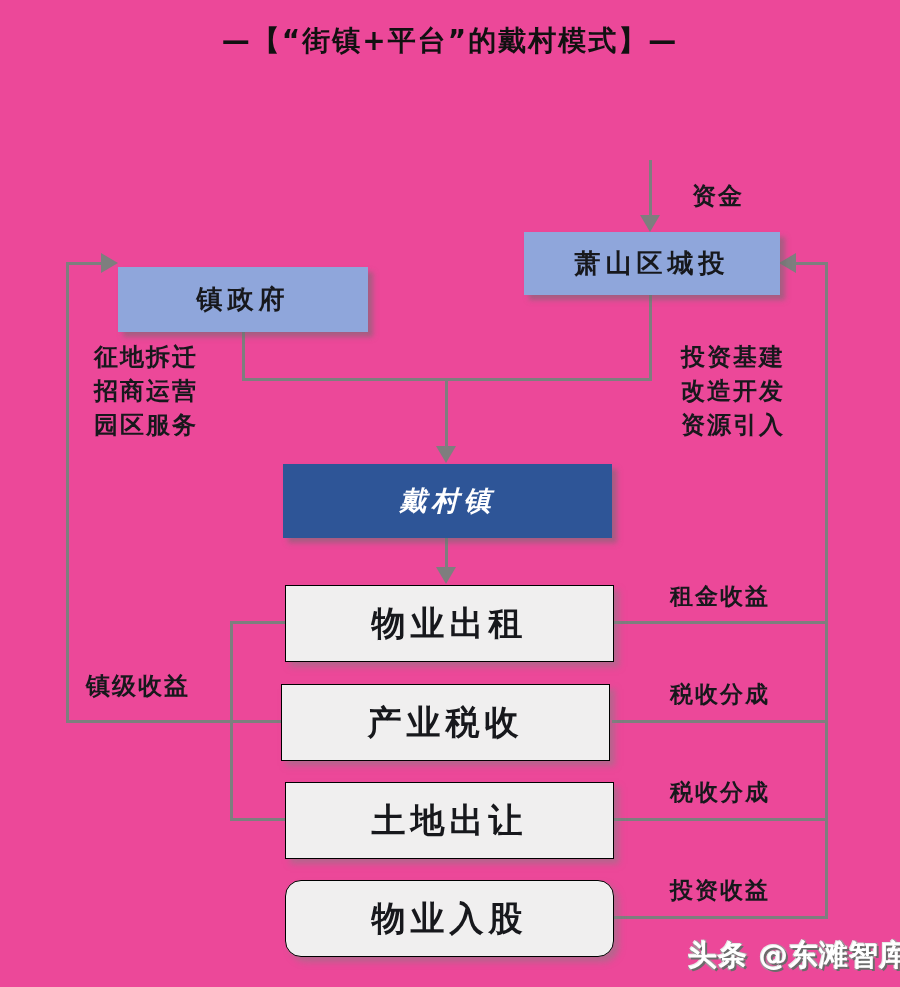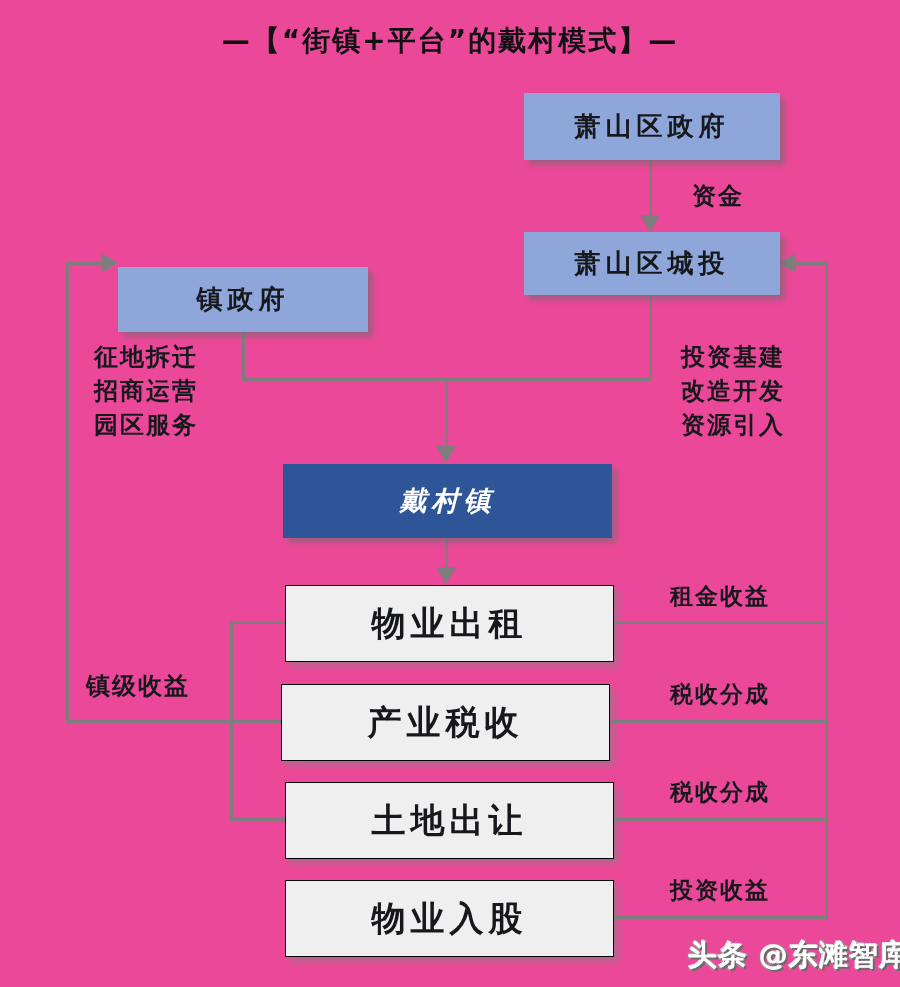--- a/index.html
+++ b/index.html
@@ -67,23 +67,20 @@
     text-shadow:2px 2px 0 #6b6b6b,-1px -1px 0 #e8e8e8,1px -1px 1px #9a9a9a,-1px 1px 1px #9a9a9a;
   }
 </style>
 </head>
 <body>
 
 <div class="stage">
 
   <div class="title">—【“街镇+平台”的戴村模式】—</div>
 
-  <div class="node node-blue" style="left:524px;top:93px;width:256px;height:67px;">
-    <span>萧山区政府</span>
-  </div>
 
   <div class="ln" style="left:649px;top:160px;width:3px;height:58px;"></div>
   <div class="arrow arrow-down" style="left:640px;top:215px;"></div>
   <div class="edge-label" style="left:692px;top:180px;">资金</div>
 
   <div class="node node-blue" style="left:118px;top:232px;width:250px;height:65px;margin-top:35px;">
     <span>镇政府</span>
   </div>
   <div class="node node-blue" style="left:524px;top:232px;width:256px;height:63px;align-items:center;">
     <span>萧山区城投</span>
@@ -115,21 +112,21 @@
 
   <div class="node node-gray" style="left:285px;top:585px;width:327px;height:75px;">
     <span>物业出租</span>
   </div>
   <div class="node node-gray" style="left:281px;top:684px;width:327px;height:75px;">
     <span>产业税收</span>
   </div>
   <div class="node node-gray" style="left:285px;top:782px;width:327px;height:75px;">
     <span>土地出让</span>
   </div>
-  <div class="node node-gray" style="left:285px;top:880px;width:327px;height:75px;">
+  <div class="node node-gray" style="left:285px;top:880px;width:327px;height:75px;border-radius:16px;">
     <span>物业入股</span>
   </div>
 
   <div class="ln" style="left:612px;top:621px;width:216px;height:3px;"></div>
   <div class="ln" style="left:612px;top:720px;width:216px;height:3px;"></div>
   <div class="ln" style="left:612px;top:818px;width:216px;height:3px;"></div>
   <div class="ln" style="left:612px;top:916px;width:216px;height:3px;"></div>
   <div class="ln" style="left:825px;top:262px;width:3px;height:657px;"></div>
   <div class="ln" style="left:794px;top:262px;width:34px;height:3px;"></div>
   <div class="arrow arrow-left" style="left:779px;top:253px;"></div>

